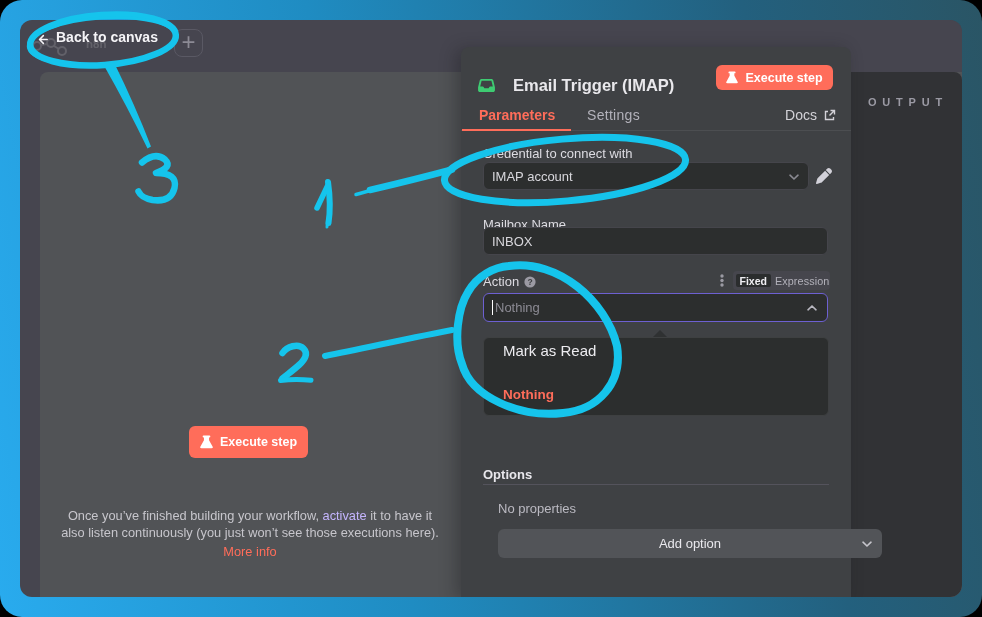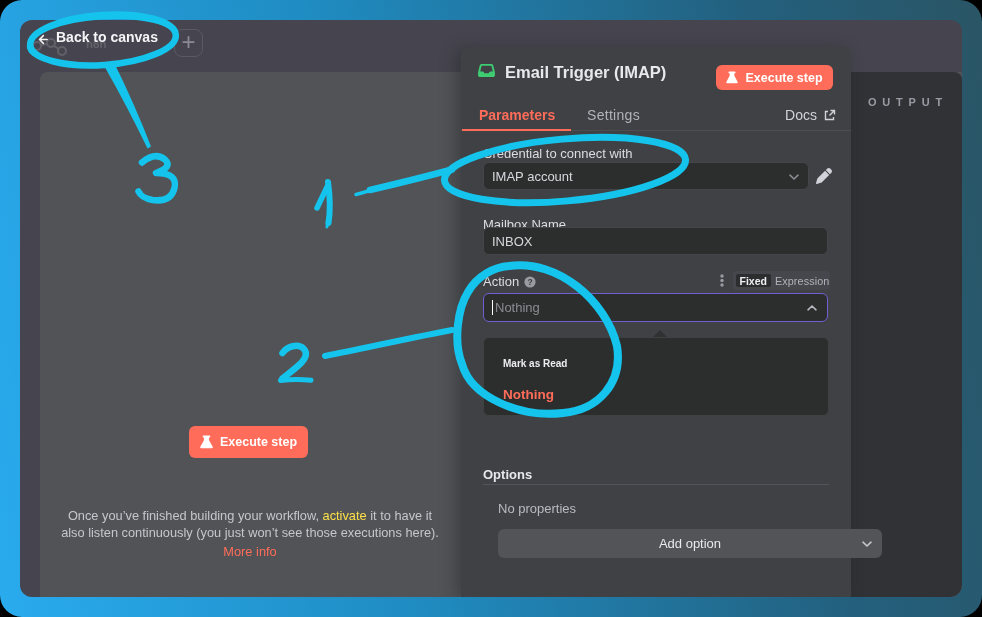--- a/index.html
+++ b/index.html
@@ -20,26 +20,26 @@
 .backtext { position:absolute; left:36px; top:9px; font-size:14px; font-weight:bold; color:#f5f4f7; letter-spacing:0; }
 .n8nfaint { position:absolute; left:8px; top:12px; width:120px; height:28px; opacity:0.15; }
 .plusbtn { position:absolute; left:154px; top:9px; width:29px; height:28px; border:1.5px solid #5a5964;
   border-radius:8px; color:#8c8b95; font-size:24px; font-weight:300; text-align:center; line-height:23px; }
 
 .execbtn { position:absolute; background:#ff6d5a; border-radius:6px; color:#fff;
   display:flex; align-items:center; justify-content:center; gap:7px; }
 .execbtn.canvasbtn { left:169px; top:406px; width:119px; height:32px; font-size:12.5px; font-weight:bold; }
 .caption { position:absolute; left:30px; top:487px; width:400px; text-align:center;
   font-size:12.8px; line-height:17.3px; color:#c7c6cc; }
-.caption .o { color:#fde047; }
+.caption .o { color:#c4b5fd; }
 .caption .mi { display:block; margin-top:1px; color:#ff6d5a; }
 
 .panel { position:absolute; left:441px; top:27px; width:390px; bottom:0; background:#3f4144;
   border-radius:8px 8px 0 0; box-shadow:-5px 2px 16px rgba(25,25,30,0.35); }
-.phead { position:absolute; left:16px; top:16px; display:flex; gap:9px; }
+.phead { position:absolute; left:16px; top:29px; display:flex; align-items:center; gap:17px; }
 .ptitle { font-size:16.5px; font-weight:bold; color:#e9e8ec; }
 .execbtn.panelbtn { left:255px; top:18px; width:117px; height:25px; font-size:12.5px; font-weight:bold; }
 .tabs { position:absolute; left:0; top:54px; width:100%; height:30px; border-bottom:1px solid rgba(255,255,255,0.07); }
 .tab-param { position:absolute; left:18px; top:6px; font-size:14px; font-weight:bold; color:#ff6d5a; }
 .tab-underline { position:absolute; left:1px; top:28px; width:109px; height:2px; background:#ff6d5a; }
 .tab-settings { position:absolute; left:126px; top:6px; font-size:14px; color:#b3b2bb; letter-spacing:0.3px; }
 .tab-docs { position:absolute; right:34px; top:6px; font-size:14px; color:#d3d2d8; }
 .docsicon { position:absolute; right:15px; top:8px; width:13px; height:13px; }
 .label { position:absolute; left:22px; font-size:13px; color:#dddce2; }
 .field { position:absolute; left:22px; width:345px; height:28px; background:#2c2e2e;
@@ -50,21 +50,21 @@
 .toggles { position:absolute; left:272px; top:224px; width:97px; height:19px; background:#46464d;
   border-radius:4px; display:flex; align-items:center; font-size:10.5px; }
 .fixedchip { background:#2b2d2e; color:#f0eff3; font-weight:bold; border-radius:2px; height:13px;
   margin-left:2.5px; padding:0 4px; display:flex; align-items:center; }
 .exprlabel { color:#b2b1ba; padding:0 4px; font-size:10.8px; letter-spacing:0.1px; }
 .dots { position:absolute; left:259px; top:227px; width:4px; height:13px; }
 .menu { position:absolute; left:22px; top:290px; width:346px; height:79px; background:#2c2e2e;
   border-radius:6px; border:1px solid #3e4041; }
 .menucaret { position:absolute; left:192px; top:283px; width:0; height:0;
   border-left:7px solid transparent; border-right:7px solid transparent; border-bottom:7px solid #2f3132; }
-.mi1 { position:absolute; left:19px; top:20px; font-size:10px; font-weight:bold; color:#edecf0; }
+.mi1 { position:absolute; left:19px; top:4px; font-size:15px; font-weight:normal; color:#edecf0; }
 .mi2 { position:absolute; left:19px; top:49px; font-size:13.5px; font-weight:bold; color:#ff6d5a; }
 .optionshdr { position:absolute; left:22px; top:420px; font-size:13px; font-weight:bold; color:#e8e7ec; }
 .optdivider { position:absolute; left:22px; top:437px; width:346px; height:1px; background:#54535c; }
 .noprops { position:absolute; left:37px; top:454px; font-size:13px; color:#bbbac2; }
 .addopt { position:absolute; left:37px; top:482px; width:384px; height:29px; background:#525458;
   border-radius:6px; color:#e9e8ed; font-size:13px; display:flex; align-items:center; justify-content:center; }
 .annot { position:absolute; left:0; top:0; width:982px; height:617px; pointer-events:none; }
 </style>
 </head>
 <body>

